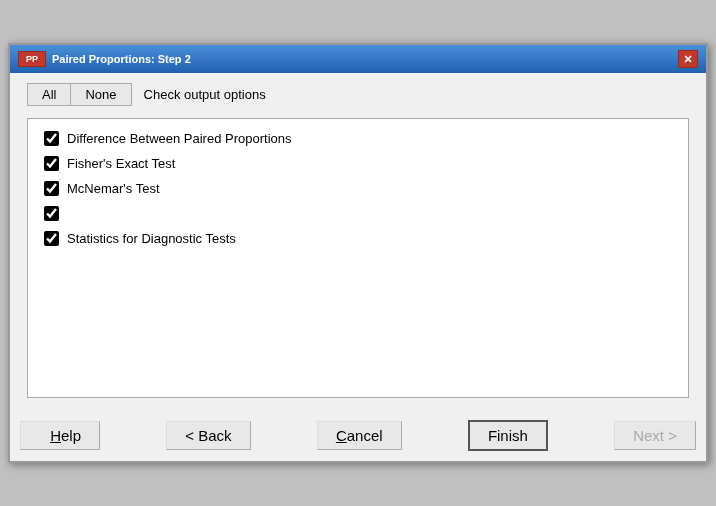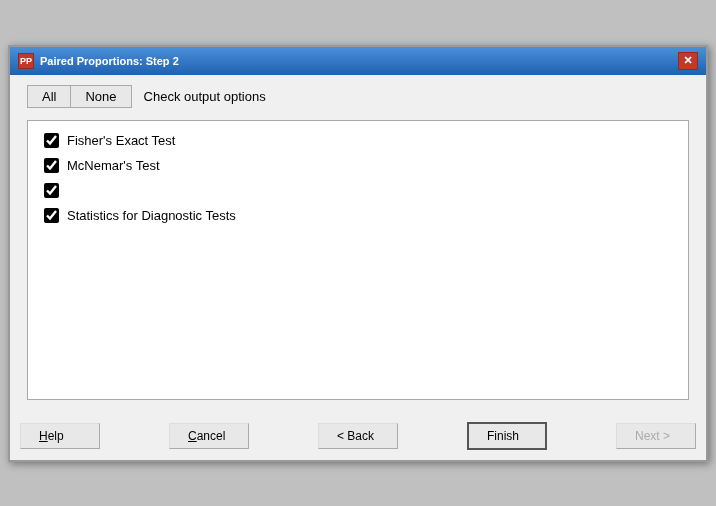--- a/index.html
+++ b/index.html
@@ -31,21 +31,21 @@
       height: 28px;
     }
 
     .title-bar-left {
       display: flex;
       align-items: center;
       gap: 6px;
     }
 
     .title-icon {
-      width: 16px;
+      width: 28px;
       height: 16px;
       background: #c0392b;
       border: 1px solid #922b21;
       display: flex;
       align-items: center;
       justify-content: center;
       font-size: 9px;
       color: white;
       font-weight: bold;
     }
@@ -139,25 +139,25 @@
       gap: 8px;
     }
 
     .btn {
       background: #e8e8e8;
       border: 1px solid #aaa;
       border-top: 1px solid #ddd;
       border-left: 1px solid #ddd;
       padding: 5px 18px;
       cursor: pointer;
-      font-size: 12px;
+      font-size: 15px;
       font-family: inherit;
       color: #000;
       min-width: 80px;
-      text-align: left;
+      text-align: right;
     }
 
     .btn:disabled, .btn.disabled {
       color: #aaa;
       cursor: default;
     }
 
     .btn.finish {
       border: 2px solid #555;
       font-weight: normal;
@@ -185,37 +185,41 @@
   <div class="content">
 
     <div class="toolbar">
       <button class="toolbar-btn">All</button>
       <button class="toolbar-btn">None</button>
       <span class="toolbar-label">Check output options</span>
     </div>
 
     <div class="options-area">
       <div class="checkbox-item">
+        <input type="checkbox" id="cb1" checked="" style="">
+        <label class="checkbox-label" for="cb1">Difference Between Paired Proportions</label>
+      </div>
+      <div class="checkbox-item">
         <input type="checkbox" id="cb2" checked="" style="">
         <label class="checkbox-label" for="cb2">Fisher's Exact Test</label>
       </div>
       <div class="checkbox-item">
         <input type="checkbox" id="cb3" checked="" style="">
         <label class="checkbox-label" for="cb3">McNemar's Test</label>
       </div>
       <div class="checkbox-item">
         <input type="checkbox" id="cb5" checked="" style="">
       </div>
       <div class="checkbox-item">
         <input type="checkbox" id="cb6" checked="" style="">
         <label class="checkbox-label" for="cb6">Statistics for Diagnostic Tests</label>
       </div>
     </div>
   </div>
 
   <div class="button-row">
     <button class="btn"><span class="underline">H</span>elp</button>
+    <button class="btn">&lt; Back</button>
     <button class="btn"><span class="underline">C</span>ancel</button>
-    <button class="btn">&lt; Back</button>
     <button class="btn finish">Finish</button>
     <button class="btn disabled" disabled="">Next &gt;</button>
   </div>
 </div>
 
 </body></html>

